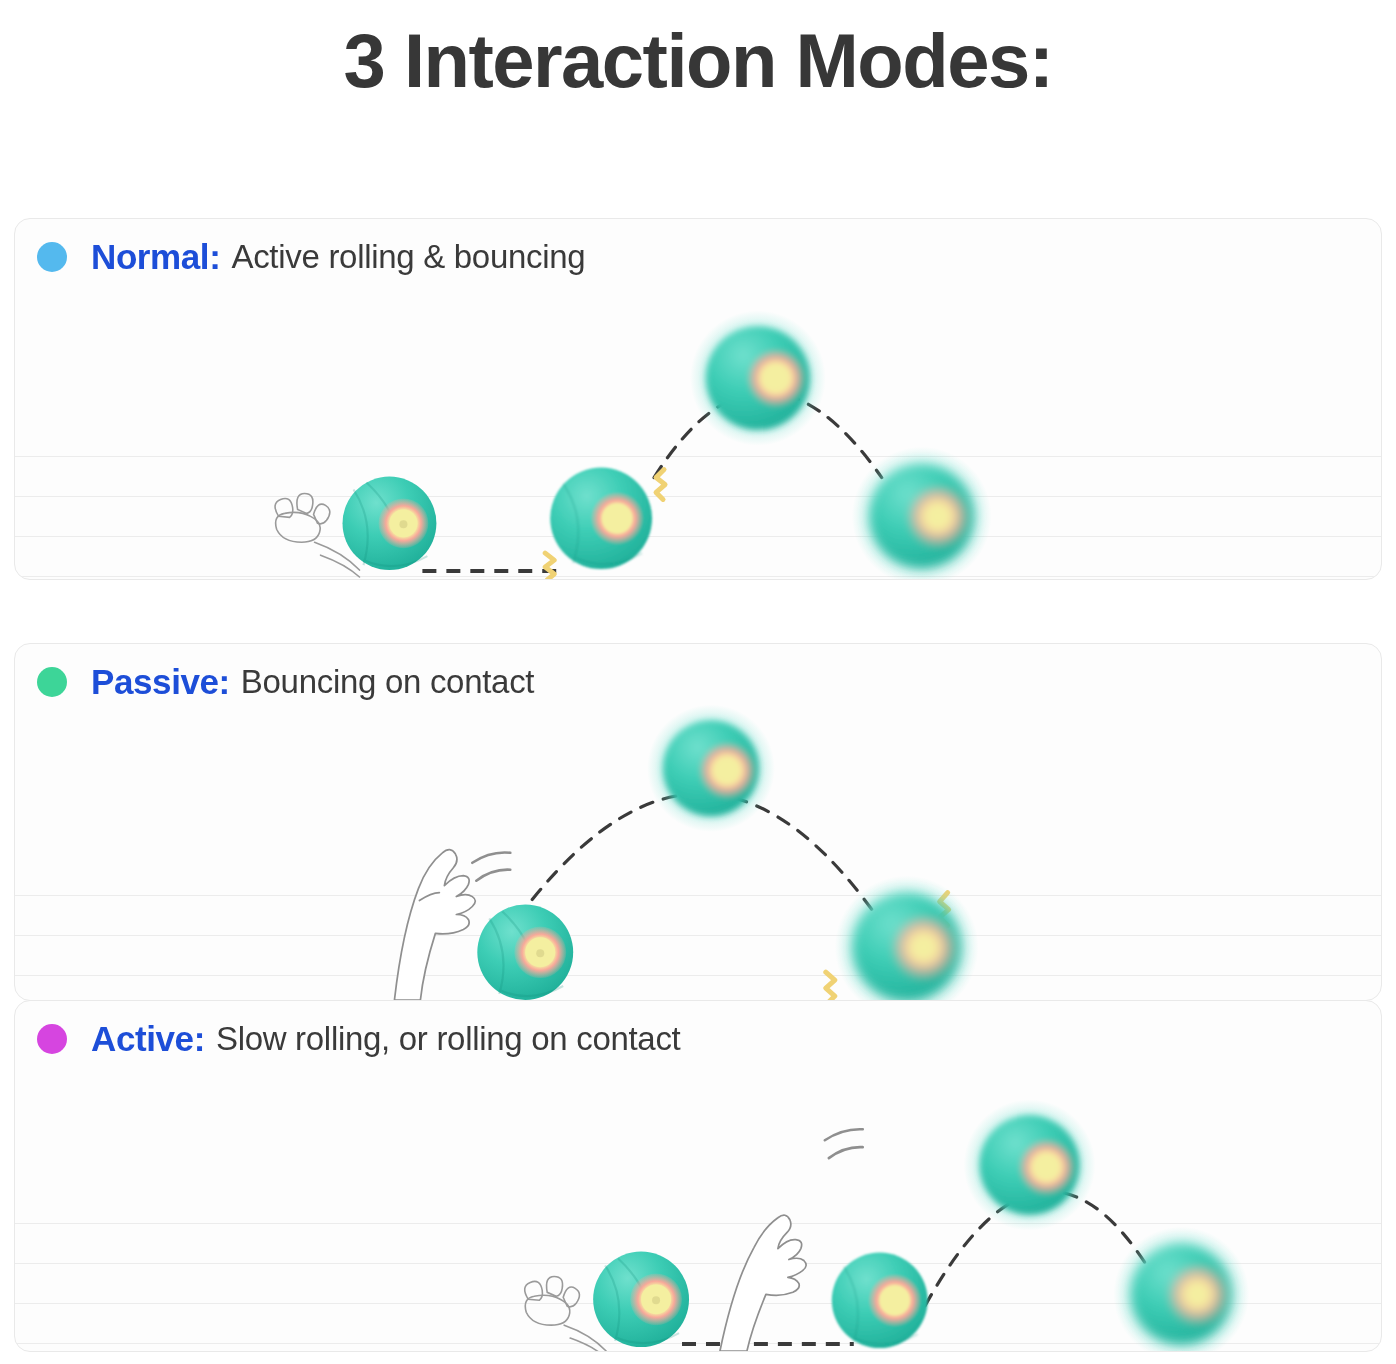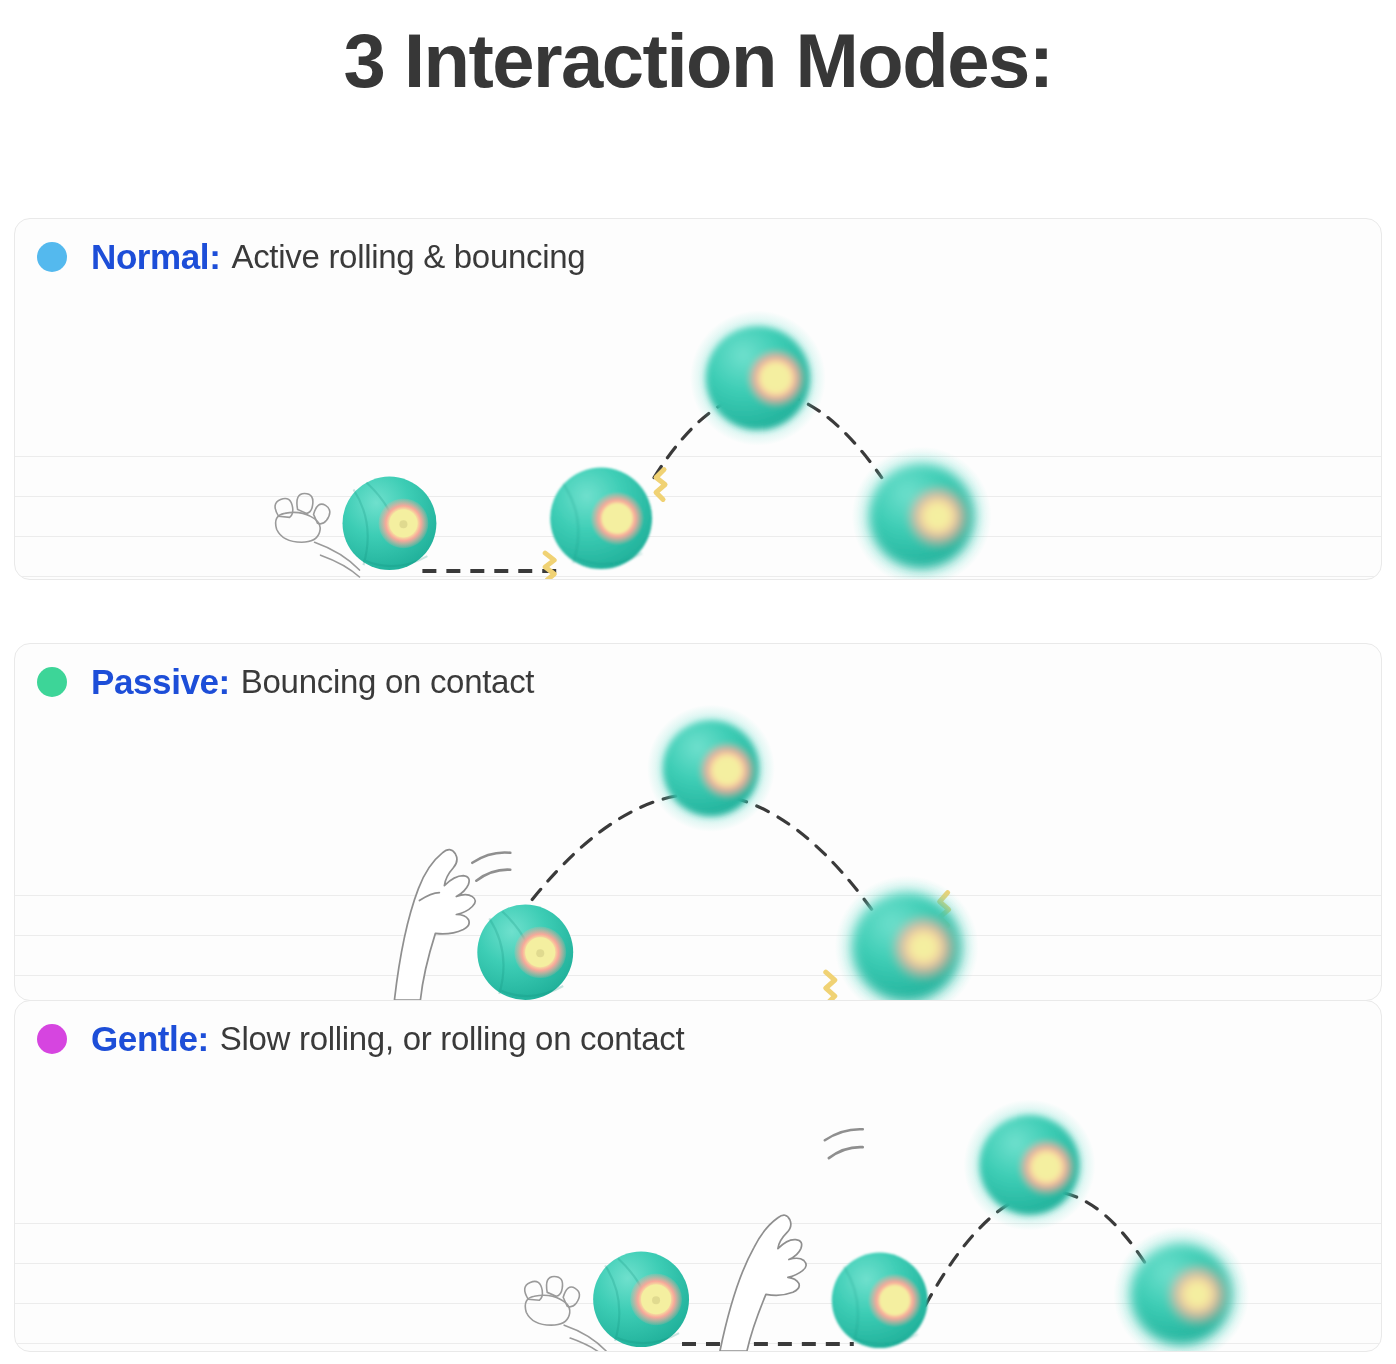--- a/index.html
+++ b/index.html
@@ -310,21 +310,21 @@
   <section class="mode-card card-3">
     <div class="gridlines">
       <div class="gridline" style="top:222px"></div>
       <div class="gridline" style="top:262px"></div>
       <div class="gridline" style="top:302px"></div>
       <div class="gridline" style="top:342px"></div>
     </div>
 
     <div class="card-header">
       <span class="mode-dot" style="background:#D645E0"></span>
-      <span class="mode-name">Gentle:</span>
+      <span class="mode-name">Active:</span>
       <span class="mode-desc">Slow rolling, or rolling on contact</span>
     </div>
 
     <div class="scene">
       <svg viewBox="0 0 1368 352" preserveAspectRatio="none" xmlns="http://www.w3.org/2000/svg">
         <defs>
           <radialGradient id="g3-body" cx="36%" cy="28%" r="78%">
             <stop offset="0%" stop-color="#6FE0CD"></stop>
             <stop offset="45%" stop-color="#3DCDB5"></stop>
             <stop offset="100%" stop-color="#1FAF99"></stop>

